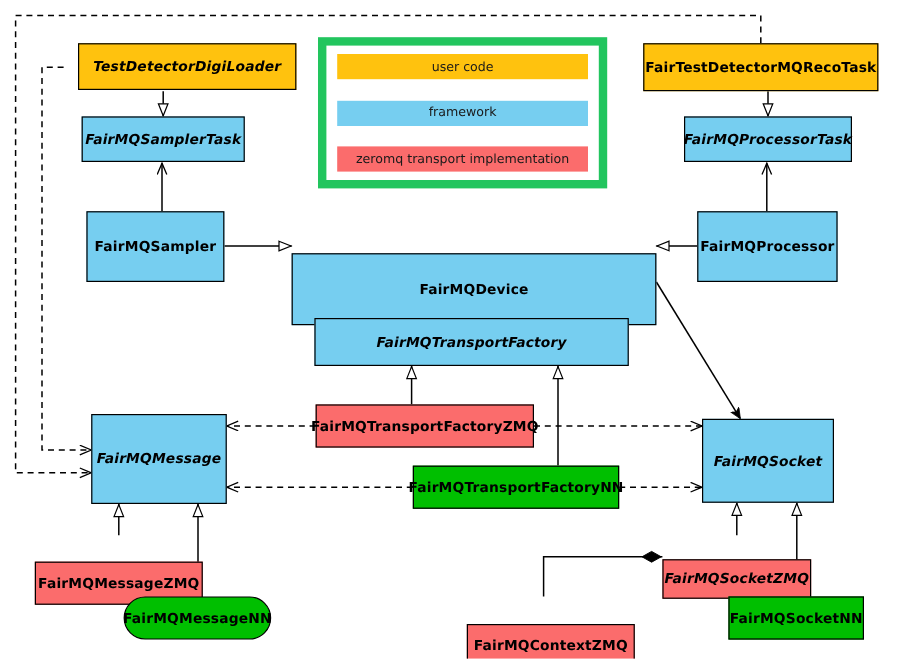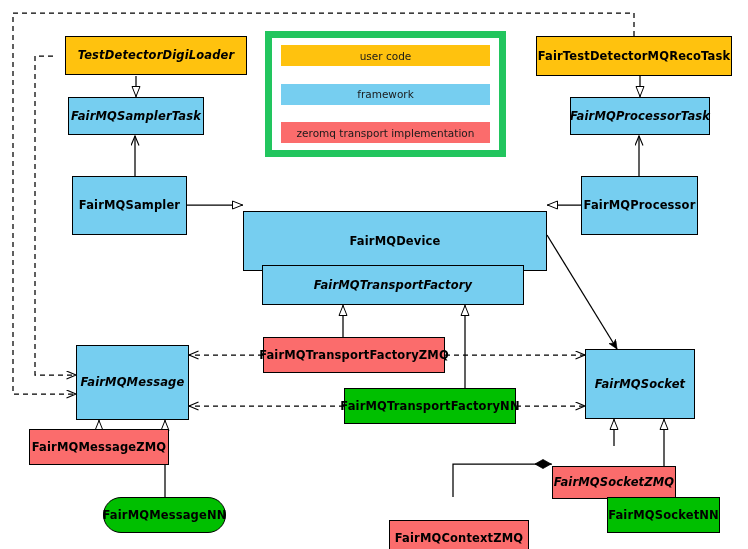--- a/index.html
+++ b/index.html
@@ -154,19 +154,19 @@
   <div class="node fw abstract" style="left: 68px; top: 97px; width: 136px; height: 38px;">FairMQSamplerTask</div>
   <div class="node fw abstract" style="left: 570px; top: 97px; width: 140px; height: 38px;">FairMQProcessorTask</div>
   <div class="node fw" style="left: 72px; top: 176px; width: 115px; height: 59px;">FairMQSampler</div>
   <div class="node fw" style="left: 243px; top: 175px; width: 304px; height: 60px; margin-top: 36px;">FairMQDevice</div>
   <div class="node fw" style="left: 581px; top: 176px; width: 117px; height: 59px;">FairMQProcessor</div>
   <div class="node fw abstract" style="left: 262px; top: 265px; width: 262px; height: 40px;">FairMQTransportFactory</div>
   <div class="node zmq" style="left: 263px; top: 337px; width: 182px; height: 36px;">FairMQTransportFactoryZMQ</div>
   <div class="node nn" style="left: 344px; top: 388px; width: 172px; height: 36px;">FairMQTransportFactoryNN</div>
   <div class="node fw abstract" style="left: 76px; top: 345px; width: 113px; height: 75px;">FairMQMessage</div>
   <div class="node fw abstract" style="left: 585px; top: 349px; width: 110px; height: 70px;">FairMQSocket</div>
-  <div class="node zmq" style="left: 29px; top: 429px; width: 140px; height: 36px;">FairMQMessageZMQ</div>
+  <div class="node zmq" style="left: 29px; top: 468px; width: 140px; height: 36px;">FairMQMessageZMQ</div>
   <div class="node nn" style="left: 103px; top: 497px; width: 123px; height: 36px; border-radius: 18px;">FairMQMessageNN</div>
   <div class="node zmq" style="left: 552px; top: 466px; width: 124px; height: 33px; font-style: italic;">FairMQSocketZMQ</div>
   <div class="node nn" style="left: 607px; top: 497px; width: 113px; height: 36px;">FairMQSocketNN</div>
   <div class="node zmq" style="left: 389px; top: 520px; width: 140px; height: 36px;">FairMQContextZMQ</div>
 
 </div>
 
 </body></html>

